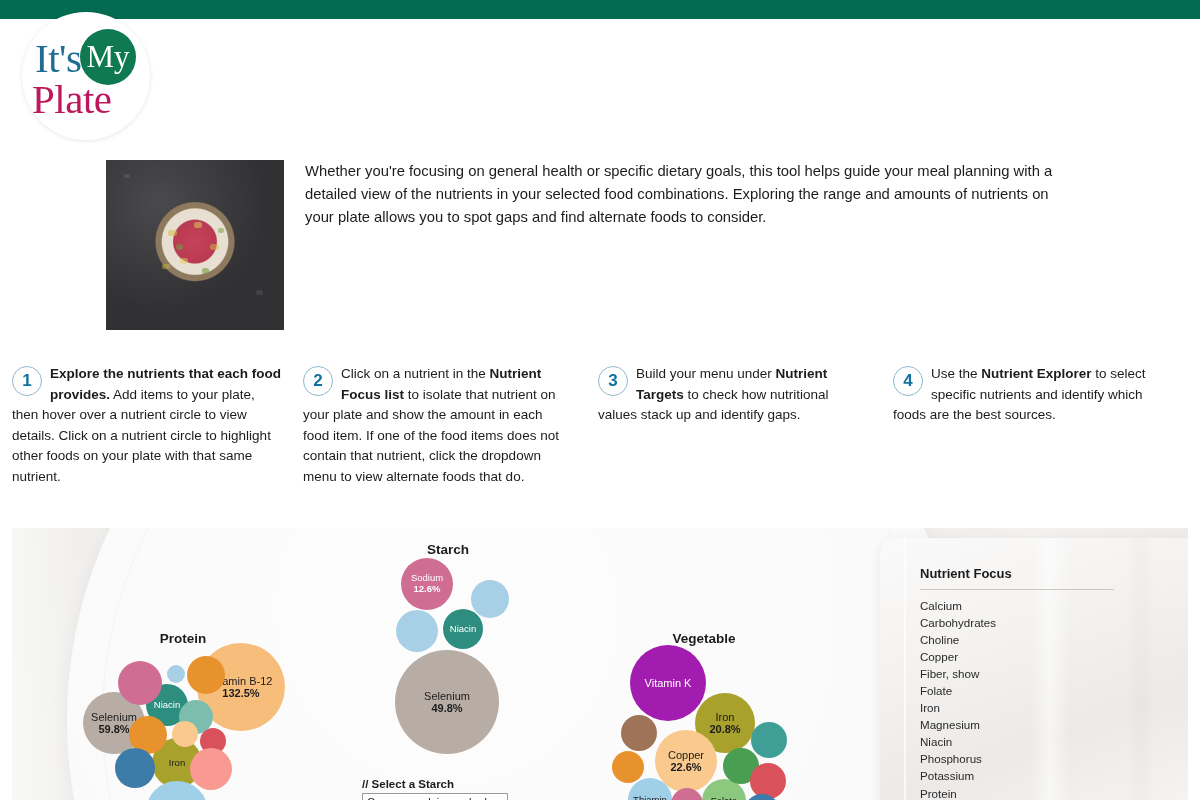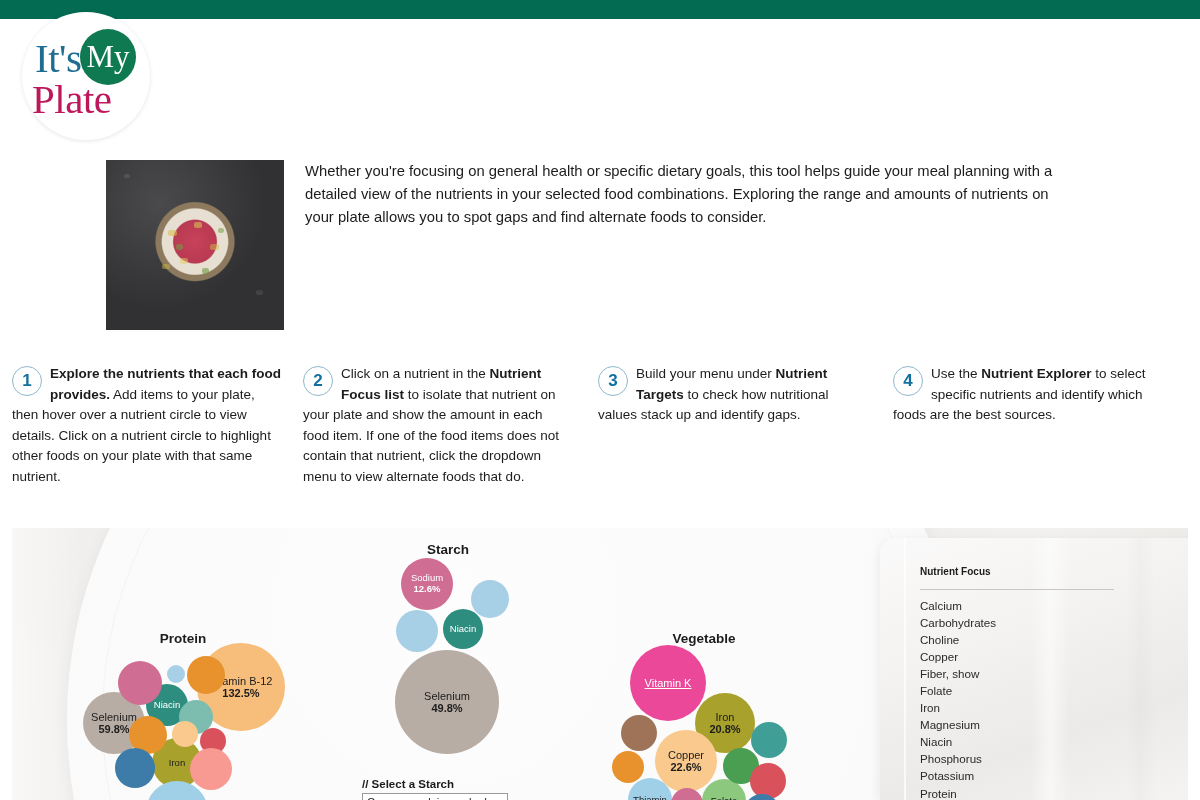--- a/index.html
+++ b/index.html
@@ -140,21 +140,21 @@
     position: absolute; left: 868px; top: 10px;
     width: 320px; height: 262px;
     border-radius: 16px 4px 0 0;
     background:
       linear-gradient(160deg, #fbfafa 0%, #f3f2f0 38%, #eceae8 70%, #f5f4f2 100%);
     box-shadow: -2px 2px 10px rgba(0,0,0,0.055);
   }
   .napkin-fold { position: absolute; background: rgba(255,255,255,0.5); }
   .nf-title {
     position: absolute; left: 920px; top: 566px;
-    font-size: 10px; font-weight: 700; color: #1c1c1c;
+    font-size: 13px; font-weight: 700; color: #1c1c1c;
   }
   .nf-rule {
     position: absolute; left: 920px; top: 589px;
     width: 194px; height: 1px; background: #c9c7c4;
   }
   .nf-list { position: absolute; left: 920px; top: 594px; width: 200px; }
   .nf-item {
     font-size: 11.6px; color: #2a2a2a; line-height: 1;
     padding: 5.5px 0 0 0;
   }
@@ -278,21 +278,21 @@
       <div class="bubble" style="left: 401px; top: 558px; width: 52px; height: 52px; background: rgb(207, 109, 146); color: rgb(255, 255, 255);">
         <span class="bname">Sodium</span>
         <span class="bval">12.6%</span>
       </div>
       <div class="bubble" style="left: 443px; top: 609px; width: 40px; height: 40px; background: rgb(45, 141, 127); color: rgb(255, 255, 255);">
         <span class="bname">Niacin</span>
       </div>
       <div class="bubble" style="left: 471px; top: 580px; width: 38px; height: 38px; background: rgb(167, 207, 229); color: rgb(28, 28, 28);"></div>
       <div class="bubble" style="left: 396px; top: 610px; width: 42px; height: 42px; background: rgb(167, 207, 229); color: rgb(28, 28, 28);"></div>
       <div class="cluster-label" style="left: 644px; top: 631px; width: 120px;">Vegetable</div>
-      <div class="bubble lg" style="left: 630px; top: 645px; width: 76px; height: 76px; background: #ec4899; color: rgb(255, 255, 255); text-decoration: underline;">
+      <div class="bubble lg" style="left: 630px; top: 645px; width: 76px; height: 76px; background: #a21caf; color: rgb(255, 255, 255);">
         <span class="bname">Vitamin K</span>
       </div>
       <div class="bubble lg" style="left: 695px; top: 693px; width: 60px; height: 60px; background: rgb(168, 161, 44); color: rgb(28, 28, 28);">
         <span class="bname">Iron</span>
         <span class="bval">20.8%</span>
       </div>
       <div class="bubble lg" style="left: 655px; top: 730px; width: 62px; height: 62px; background: rgb(249, 201, 141); color: rgb(28, 28, 28);">
         <span class="bname">Copper</span>
         <span class="bval">22.6%</span>
       </div>

